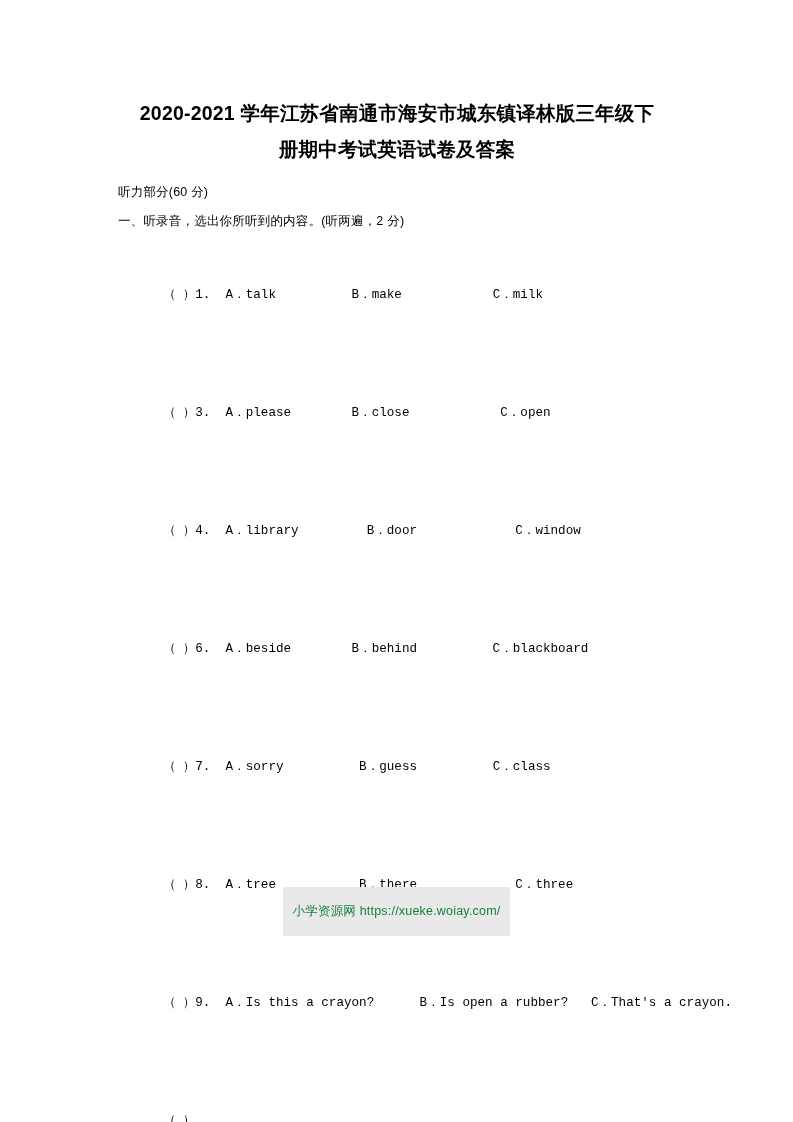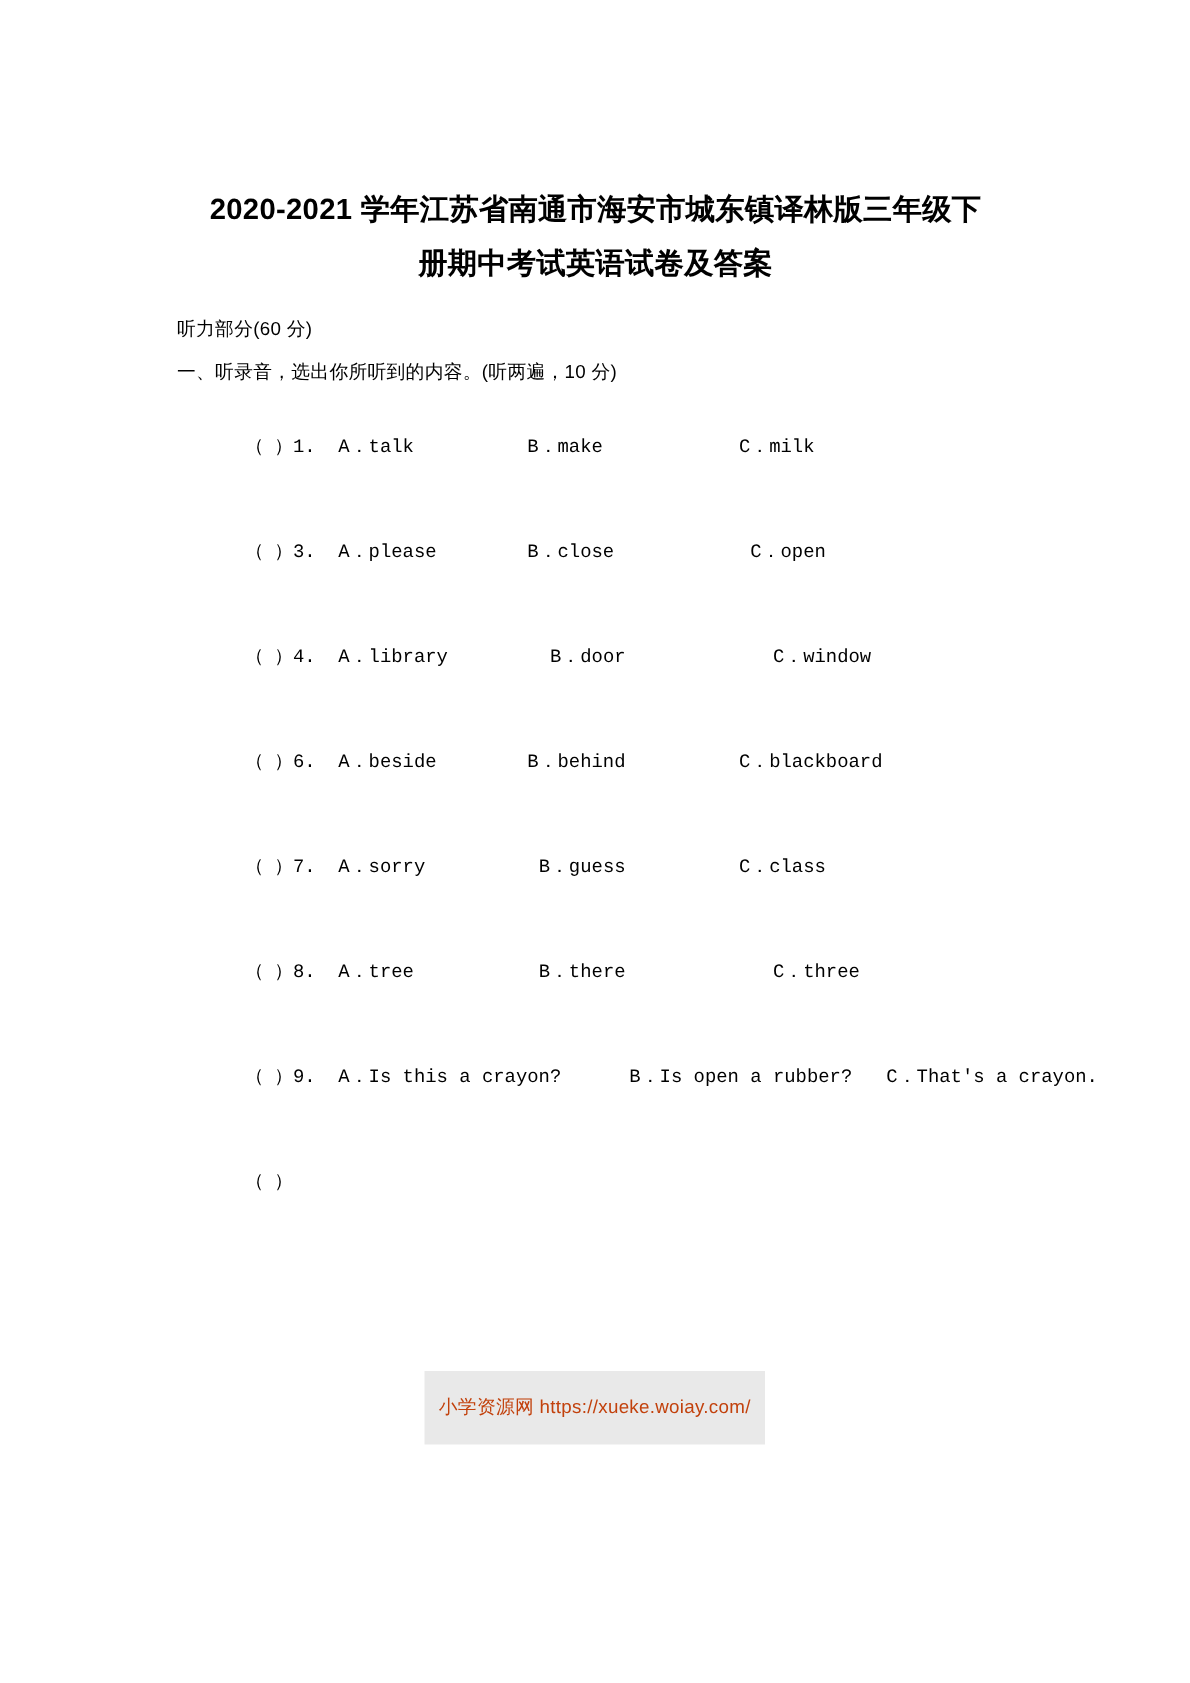--- a/index.html
+++ b/index.html
@@ -14,21 +14,20 @@
     font-family: "Liberation Serif", serif;
     color: #000000;
     overflow: hidden;
   }
   .page {
     position: absolute;
     left: 0; top: 0;
     width: 793px;
     height: 958px;
     background: #fff;
-    margin-top: 27px;
   }
   .content {
     position: absolute;
     left: 118px;
     top: 96px;
     width: 558px;
   }
   .doc-title {
     font-family: "Liberation Sans", sans-serif;
     font-weight: bold;
@@ -49,58 +48,58 @@
   .q-head {
     font-family: "Liberation Sans", sans-serif;
     font-size: 12.5px;
     margin-top: 12px;
     margin-bottom: 6px;
     letter-spacing: 0.2px;
   }
   .mc-row {
     font-family: "Liberation Mono", monospace;
     font-size: 12.6px;
-    line-height: 23px;
+    line-height: 39px;
     white-space: pre;
     letter-spacing: 0px;
   }
   .mc-row .paren {
     font-family: "Liberation Sans", sans-serif;
     font-size: 12.5px;
   }
 
   .footer-band {
     position: absolute;
     left: 0; right: 0;
     bottom: 22px;
     text-align: center;
   }
   .footer-inner {
     display: inline-block;
     background: #e9e9e9;
-    color: #c2410c;
+    color: #15803d;
     font-family: "Liberation Sans", sans-serif;
     font-size: 12.5px;
     padding: 16px 10px;
     letter-spacing: .2px;
   }
 </style>
 </head>
 <body>
 
 <div class="page">
 
   <div class="content">
 
     <div class="doc-title">2020-2021 学年江苏省南通市海安市城东镇译林版三年级下</div>
     <div class="doc-title">册期中考试英语试卷及答案</div>
 
     <div class="section-label">听力部分(60 分)</div>
 
-    <div class="q-head">一、听录音，选出你所听到的内容。(听两遍，10 分)</div>
+    <div class="q-head">一、听录音，选出你所听到的内容。(听两遍，2 分)</div>
 
     <div class="mc-row">
       <span class="paren">（  ）</span><span>1.</span>  <span>A．talk</span>          <span>B．make</span>            <span>C．milk</span>
     </div>
     <div class="mc-row">
       <span class="paren">（  ）</span><span>3.</span>  <span>A．please</span>        <span>B．close</span>            <span>C．open</span>
     </div>
     <div class="mc-row">
       <span class="paren">（  ）</span><span>4.</span>  <span>A．library</span>         <span>B．door</span>             <span>C．window</span>
     </div>

